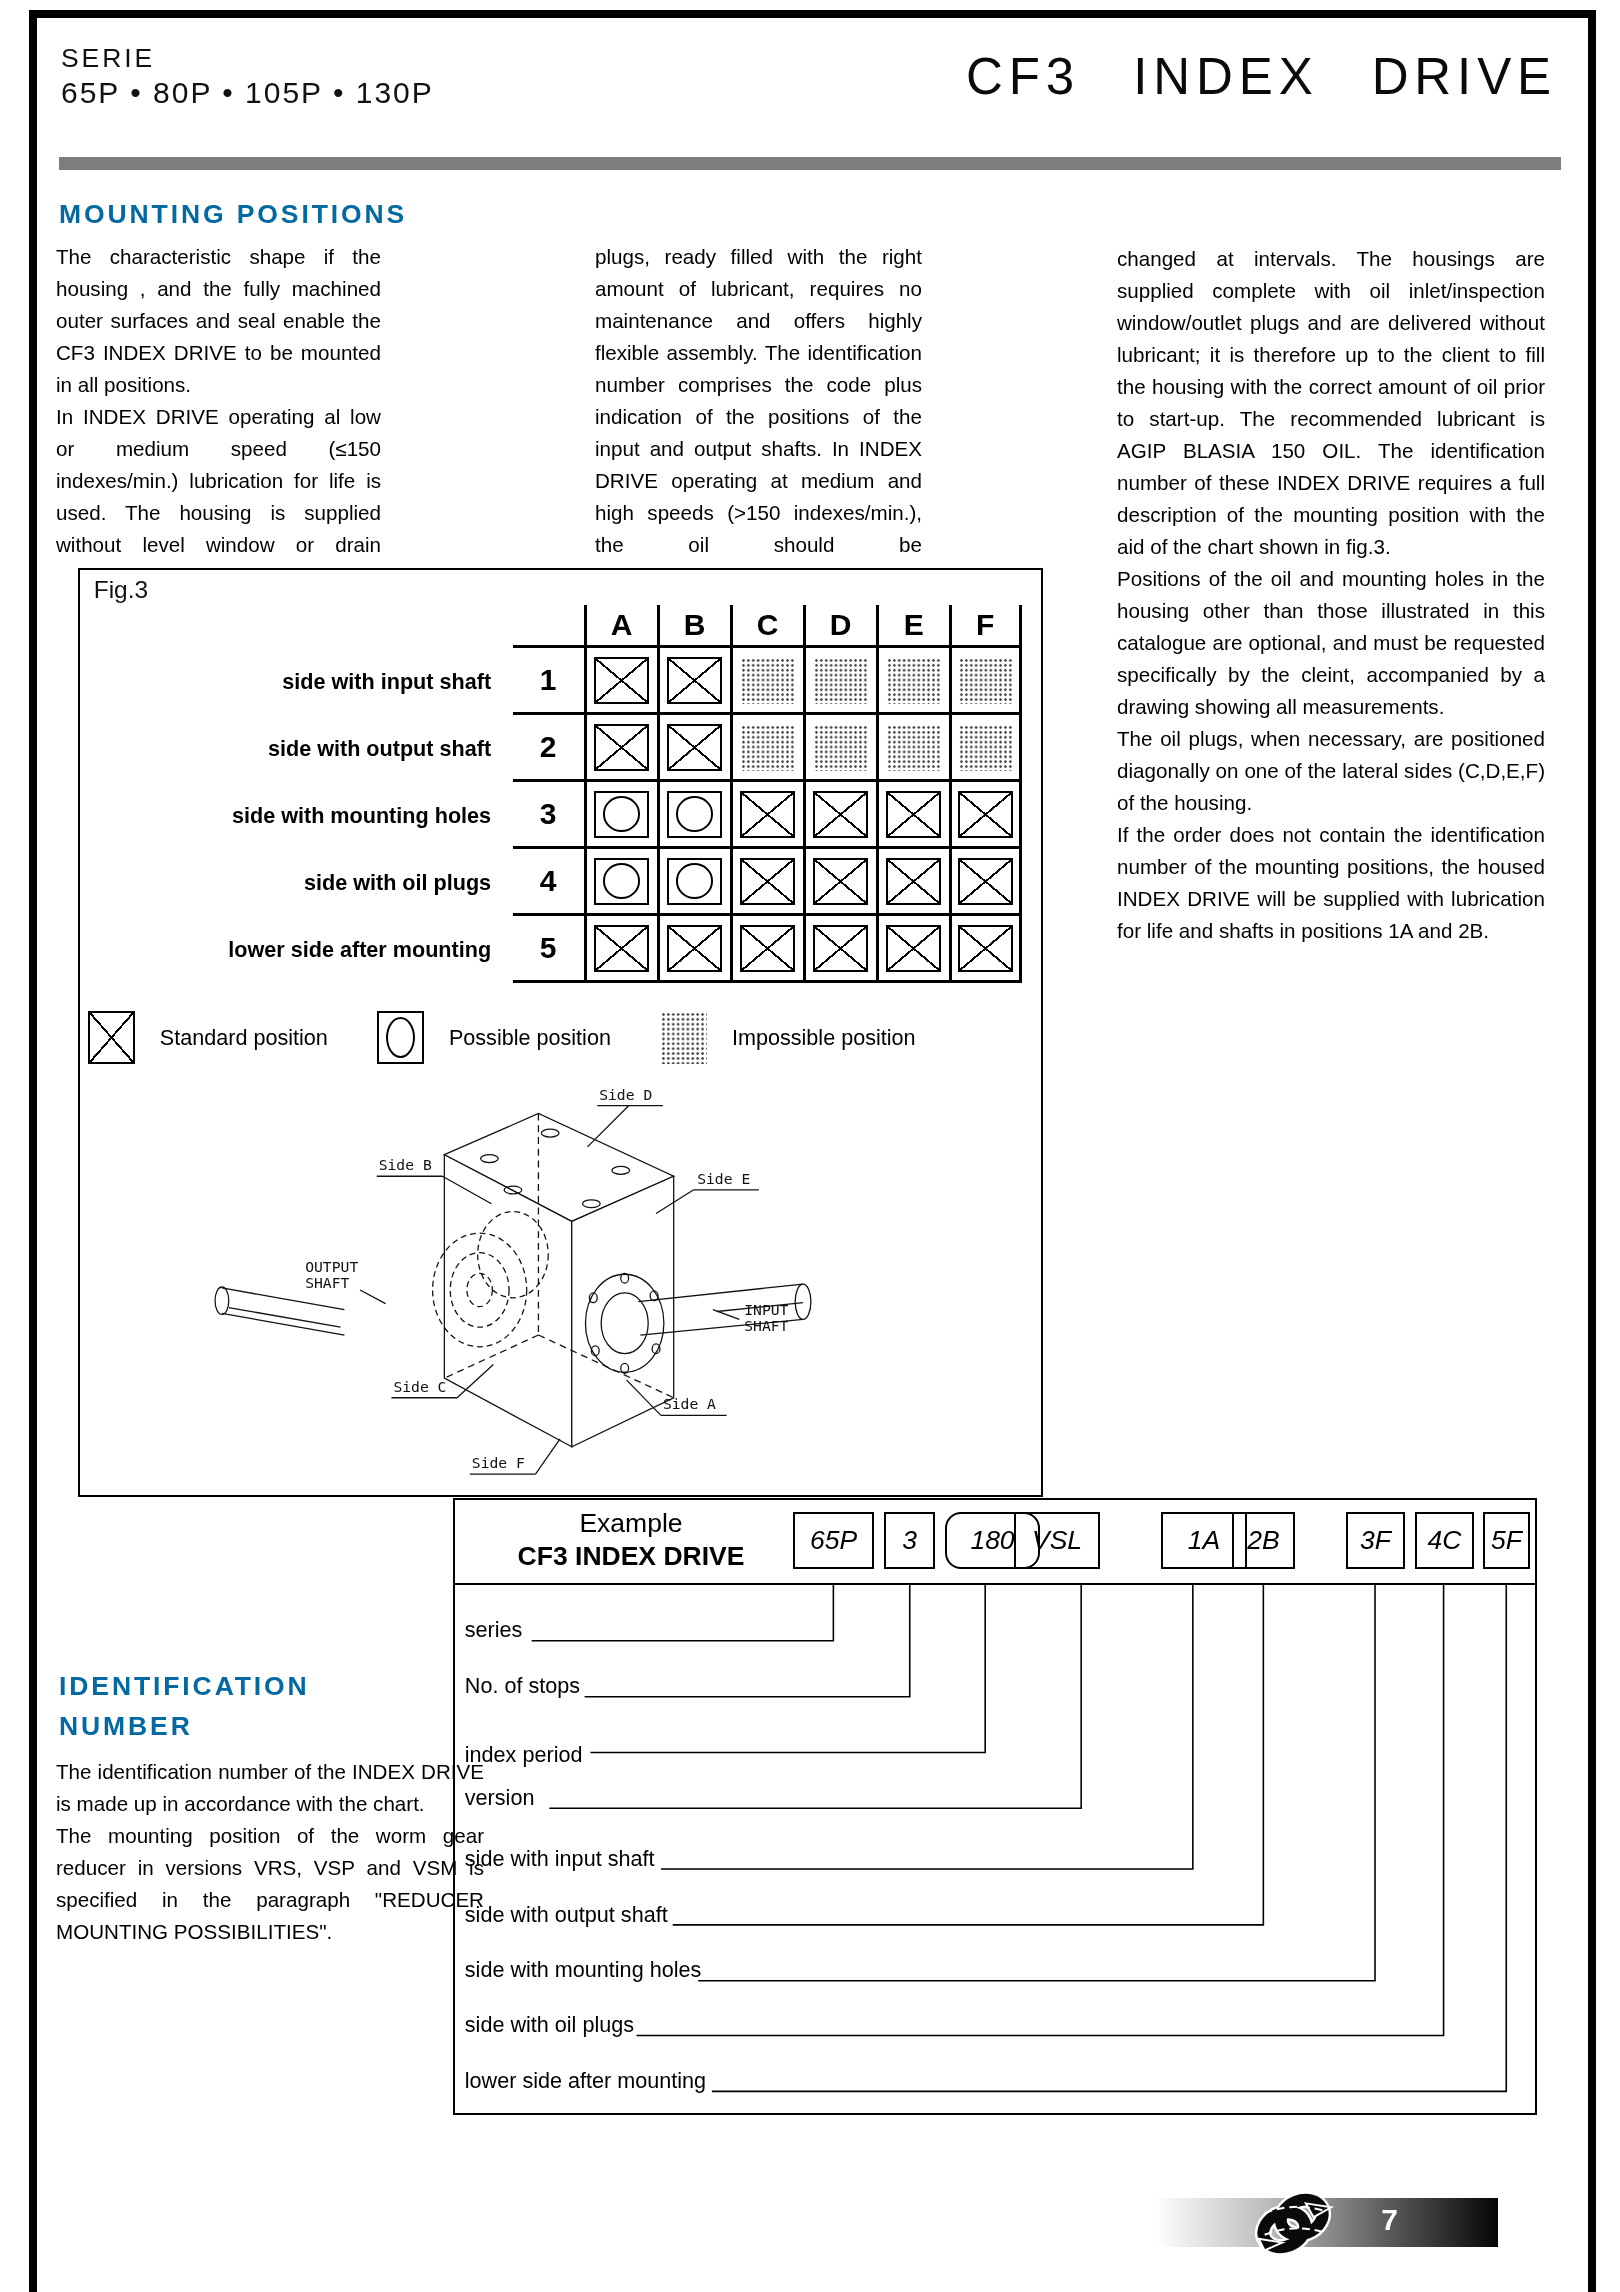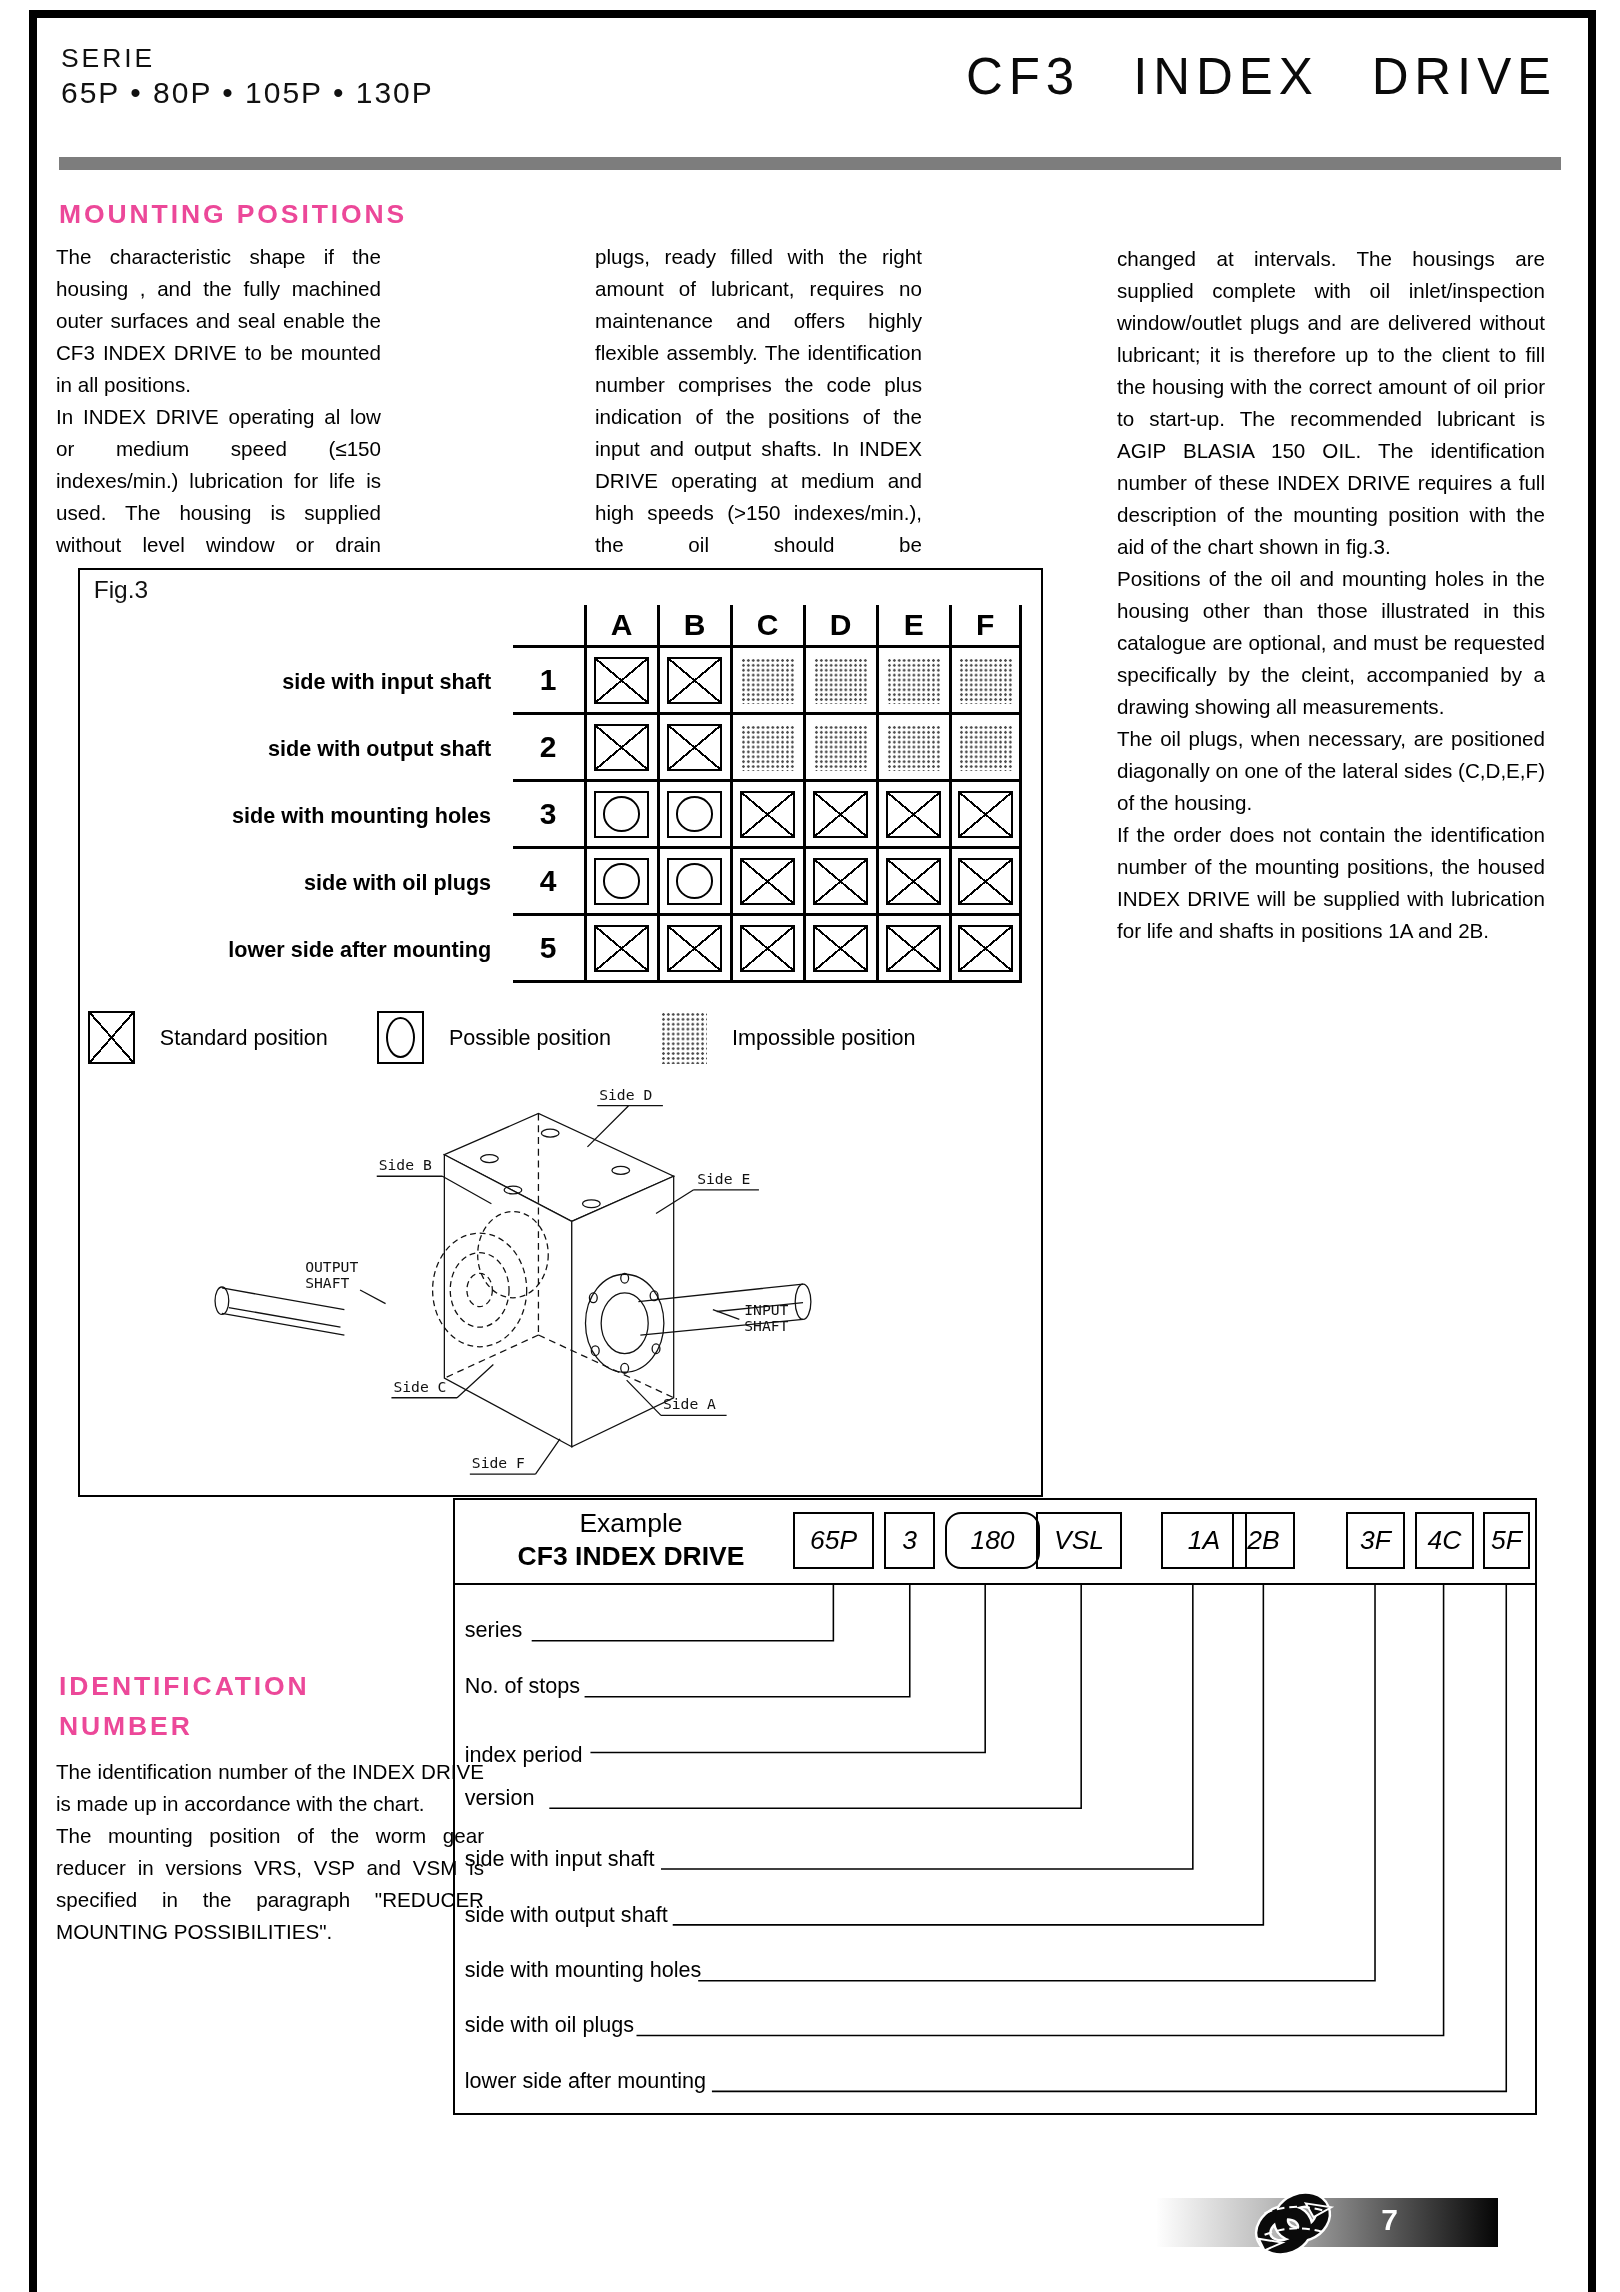--- a/index.html
+++ b/index.html
@@ -11,21 +11,21 @@
   
   .frame-top{left:29px;top:9.8px;width:1566px;height:7.8px;background:#000;}
   .frame-left{left:29px;top:9.8px;width:7.8px;height:2283px;background:#000;}
   .frame-right{left:1588px;top:9.8px;width:7.8px;height:2283px;background:#000;}
   
   .serie-label{left:61px;top:43px;font-size:26.5px;letter-spacing:2.9px;color:#111;}
   .serie-models{left:61px;top:76px;font-size:30px;letter-spacing:2px;color:#111;}
   .brand-title{right:63px;top:47px;font-size:51px;letter-spacing:5.9px;word-spacing:33px;color:#0a0a0a;}
   .header-bar{left:59px;top:157px;width:1502px;height:12.7px;background:#7d7d7d;}
   
-  .sec-heading{font-size:26.5px;font-weight:bold;letter-spacing:2.9px;color:#ec4899;}
+  .sec-heading{font-size:26.5px;font-weight:bold;letter-spacing:2.9px;color:#0369a1;}
   .mounting-heading{left:59px;top:199px;}
   .ident-heading{left:59px;top:1666px;line-height:40px;}
   
   .bodycol{font-size:20.6px;line-height:32px;text-align:justify;}
   .bodycol p{margin:0;}
   .bodycol p.cont{text-align-last:justify;}
   .col1{left:56px;top:241px;width:325px;}
   .col2{left:595px;top:241px;width:327px;}
   .col3{left:1117px;top:243px;width:428px;}
   
@@ -303,21 +303,21 @@
   <p>The mounting position of the worm gear reducer in versions VRS, VSP and VSM is specified in the paragraph "REDUCER MOUNTING POSSIBILITIES".</p>
 </div>
 
 <div class="abs example-box">
   <div class="example-header">
     <div class="example-title1">Example</div>
     <div class="example-title2">CF3 INDEX DRIVE</div>
     <div class="code-box" style="left:338px;width:81px;">65P</div>
     <div class="code-box" style="left:429px;width:51px;">3</div>
     <div class="code-box" style="left:490px;width:95px;border-radius:16px;">180</div>
-    <div class="code-box" style="left:581px;width:86px;">VSL</div>
+    <div class="code-box" style="left:559px;width:86px;">VSL</div>
     <div class="code-box" style="left:706px;width:86px;">1A</div>
     <div class="code-box" style="left:777px;width:63px;">2B</div>
     <div class="code-box" style="left:891px;width:59px;">3F</div>
     <div class="code-box" style="left:960px;width:59px;">4C</div>
     <div class="code-box" style="left:1028px;width:47px;">5F</div>
   </div>
   <div class="example-body">
     <svg style="position:absolute;left:0;top:0;" width="1078" height="525" viewBox="0 0 1100 536" fill="none" stroke="#000" stroke-width="1.6">
       <path d="M78 57  H386 V0"></path>
       <path d="M132 114 H464 V0"></path>

